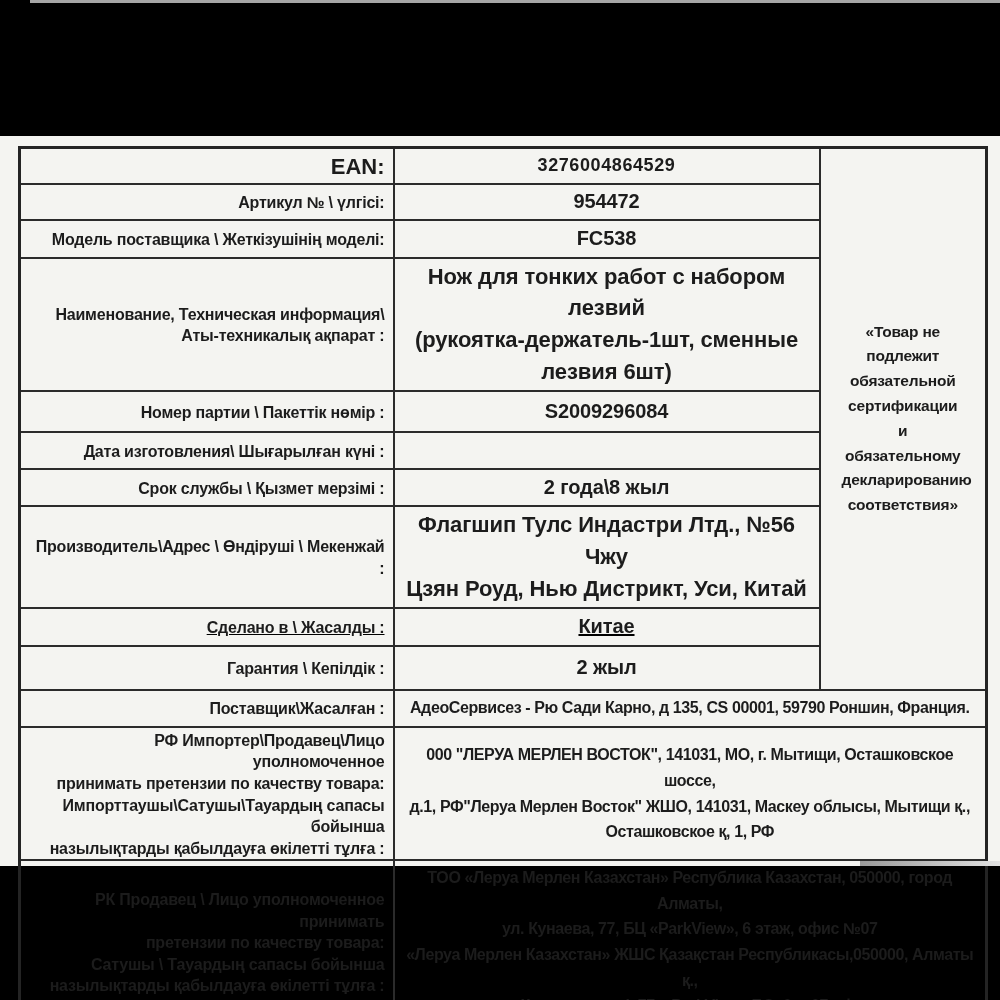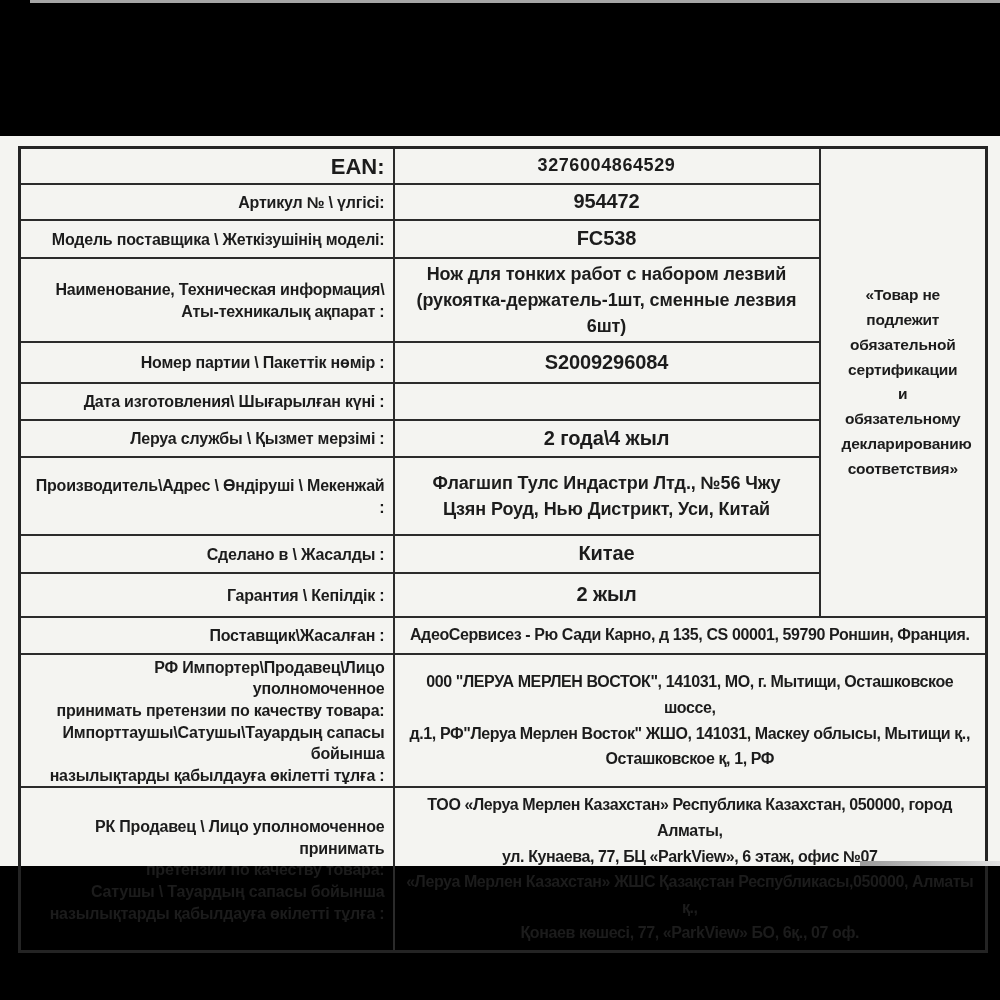--- a/index.html
+++ b/index.html
@@ -68,21 +68,21 @@
   }
   td.lab.ean-lab { font-size: 22px; letter-spacing: 0; }
   td.val {
     text-align: center;
     font-weight: bold;
     font-size: 20px;
     padding: 2px 8px;
     letter-spacing: -0.1px;
   }
   td.val.ean-val { font-size: 18px; letter-spacing: 0.6px; }
-  td.val.two-line { font-size: 18px; line-height: 1.45; }
+  td.val.two-line { font-size: 22px; line-height: 1.45; }
   td.val.addr {
     text-align: center;
     font-size: 16px;
     letter-spacing: -0.4px;
     line-height: 1.6;
     padding: 4px 8px;
     margin-top: 36px;
   }
   td.cert {
     text-align: center;
@@ -94,21 +94,21 @@
   }
   
   tr.r0  { height: 36px; }
   tr.r1  { height: 36px; }
   tr.r2  { height: 38px; }
   tr.r3  { height: 65px; }
   tr.r4  { height: 41px; }
   tr.r5  { height: 37px; }
   tr.r6  { height: 37px; }
   tr.r7  { height: 78px; }
-  tr.r8  { height: 38px; }
+  tr.r8  { height: 38px; text-decoration: underline; }
   tr.r9  { height: 44px; }
   tr.r10 { height: 37px; }
   tr.r11 { height: 114px; }
   tr.r12 { height: 111px; }
 </style>
 </head>
 <body>
 
 <div class="stage">
   <div class="sheet">
@@ -146,22 +146,22 @@
         </tr>
         <tr class="r4">
           <td class="lab">Номер партии \ Пакеттік нөмір :</td>
           <td class="val">S2009296084</td>
         </tr>
         <tr class="r5">
           <td class="lab">Дата изготовления\ Шығарылған күні :</td>
           <td class="val"></td>
         </tr>
         <tr class="r6">
-          <td class="lab">Леруа службы \ Қызмет мерзімі :</td>
-          <td class="val">2 года\4 жыл</td>
+          <td class="lab">Срок службы \ Қызмет мерзімі :</td>
+          <td class="val">2 года\8 жыл</td>
         </tr>
         <tr class="r7">
           <td class="lab">Производитель\Адрес \ Өндіруші \ Мекенжай :</td>
           <td class="val two-line">Флагшип Тулс Индастри Лтд., №56 Чжу
 Цзян Роуд, Нью Дистрикт, Уси, Китай</td>
         </tr>
         <tr class="r8">
           <td class="lab">Сделано в \ Жасалды :</td>
           <td class="val">Китае</td>
         </tr>

